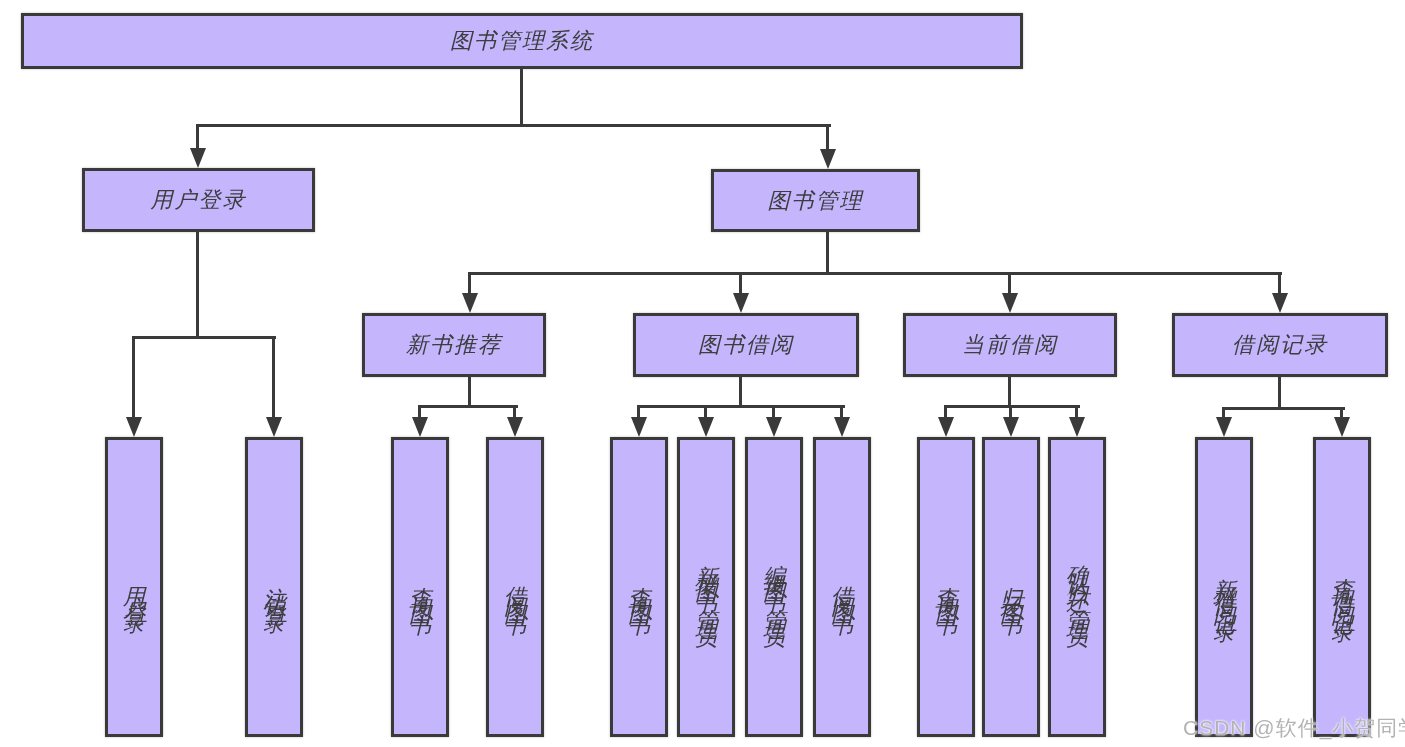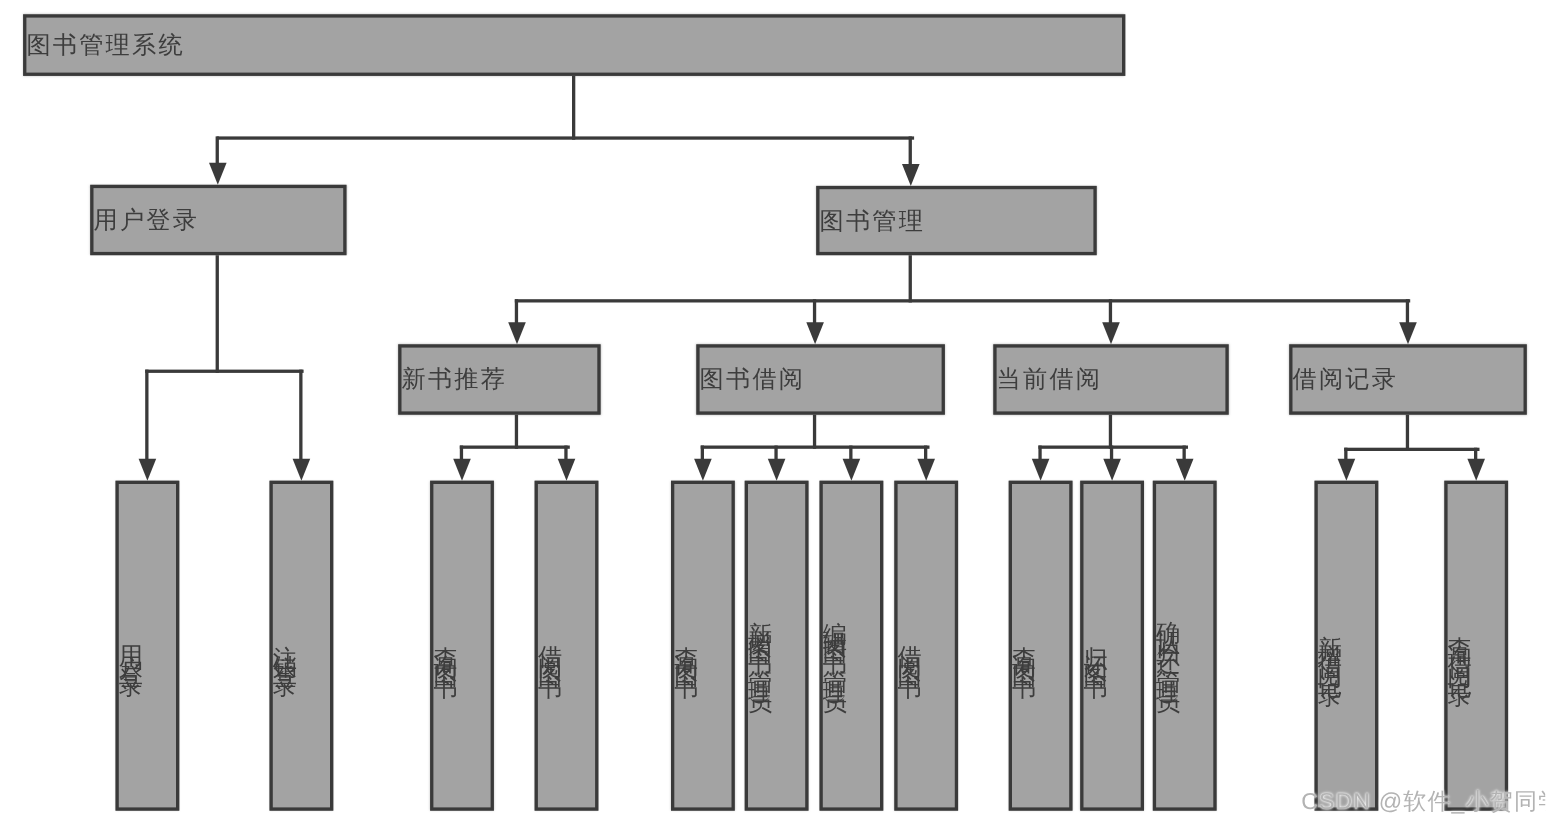--- a/index.html
+++ b/index.html
@@ -14,24 +14,26 @@
     width:1405px;height:747px;
     background:var(--background);
     font-family:"Liberation Sans","DejaVu Sans",sans-serif;
     color:var(--text);
     overflow:hidden;
   }
   .box{
     position:absolute;
     box-sizing:border-box;
     border:3px solid var(--line);
-    background:#a3a3a3;
+    background:#c4b5fd;
     display:flex;
     align-items:center;
+    justify-content:center;
     box-shadow:0 0 2px rgba(130,130,130,.55);
+    font-style:italic;
   }
   .box.h span{
     font-size:22px;
     letter-spacing:2px;
     white-space:nowrap;
   }
   .box.v span{
     writing-mode:vertical-rl;
     text-orientation:mixed;
     font-size:22px;
@@ -72,21 +74,21 @@
   <div class="vline" style="left:520px;top:69px;height:58px"></div>
   <div class="hline" style="left:197px;top:124px;width:634px"></div>
   <div class="vline" style="left:196px;top:124px;height:28px"></div>
   <div class="arrow" style="left:190px;top:148px"></div>
   <div class="vline" style="left:826px;top:124px;height:28px"></div>
   <div class="arrow" style="left:820px;top:149px"></div>
 
   <div class="box h" style="left:82px;top:168px;width:233px;height:64px">
     <span>用户登录</span>
   </div>
-  <div class="box h" style="left:742px;top:169px;width:255px;height:63px">
+  <div class="box h" style="left:711px;top:169px;width:209px;height:63px">
     <span>图书管理</span>
   </div>
 
   <div class="vline" style="left:196px;top:232px;height:107px"></div>
   <div class="hline" style="left:132px;top:336px;width:144px"></div>
   <div class="vline" style="left:132px;top:336px;height:84px"></div>
   <div class="arrow" style="left:126px;top:417px"></div>
   <div class="vline" style="left:272px;top:336px;height:84px"></div>
   <div class="arrow" style="left:266px;top:417px"></div>
 

